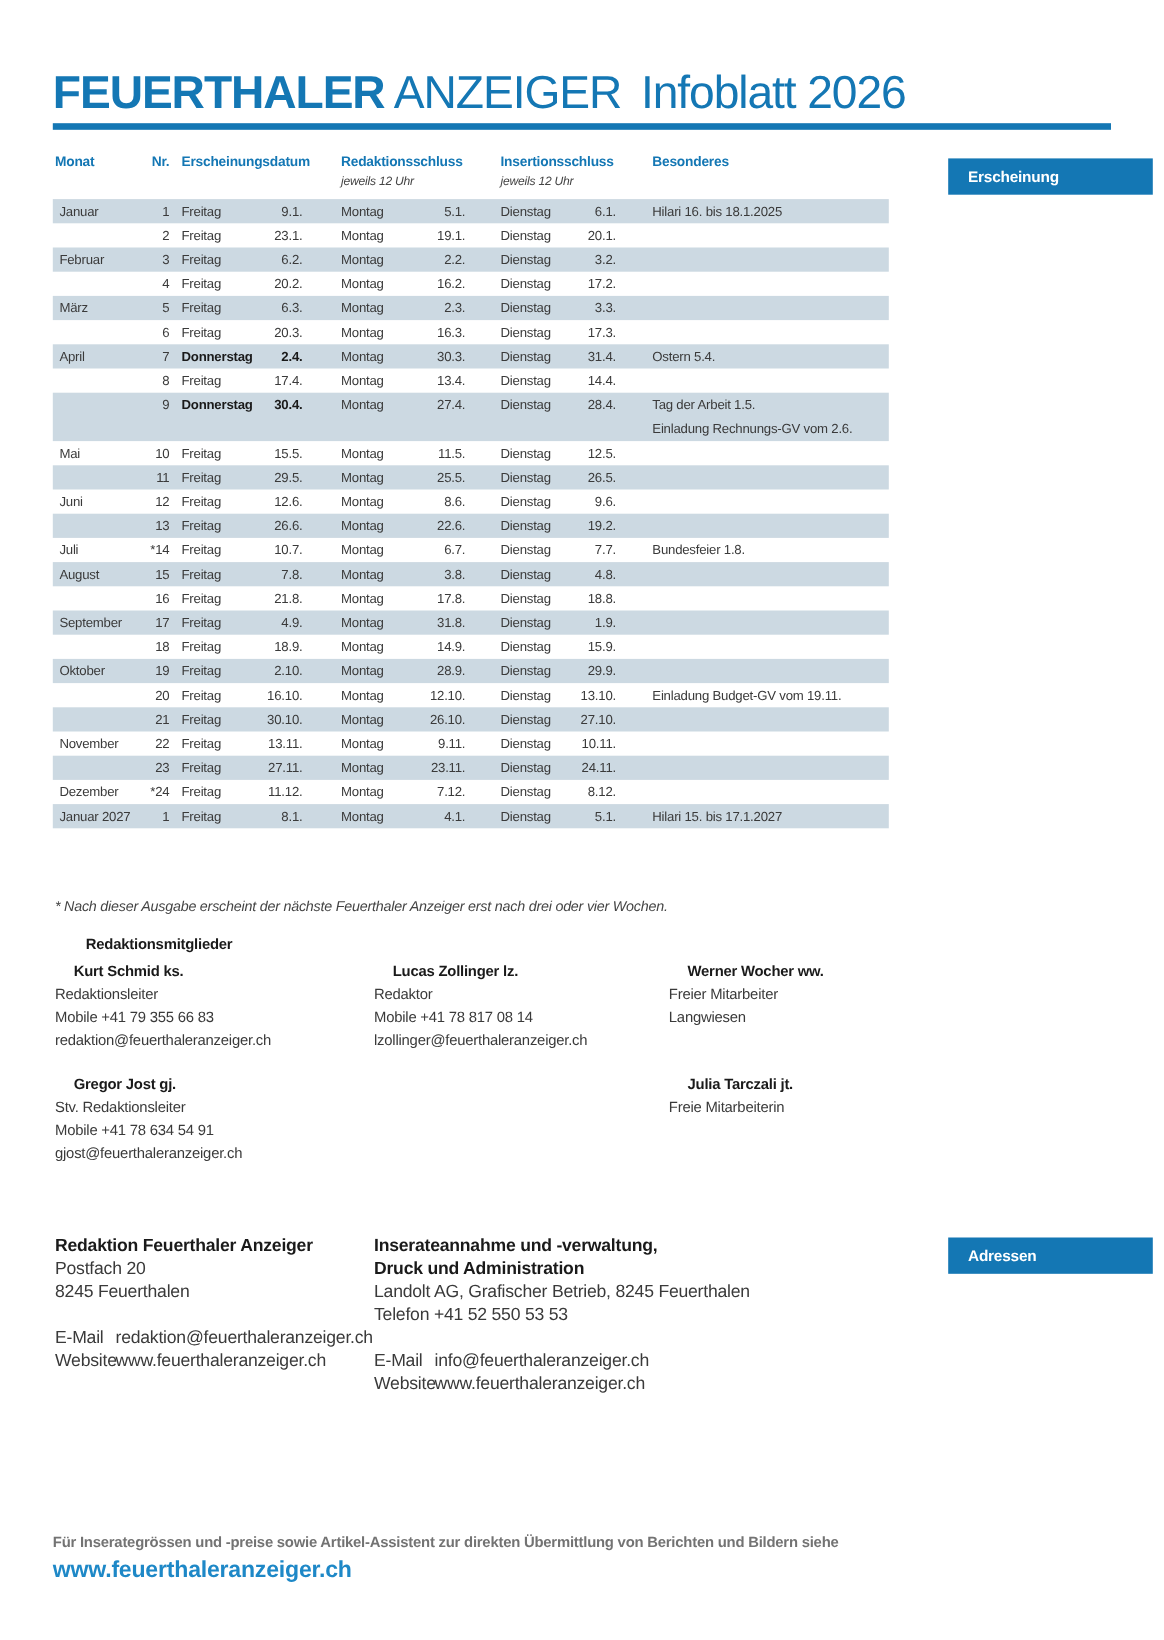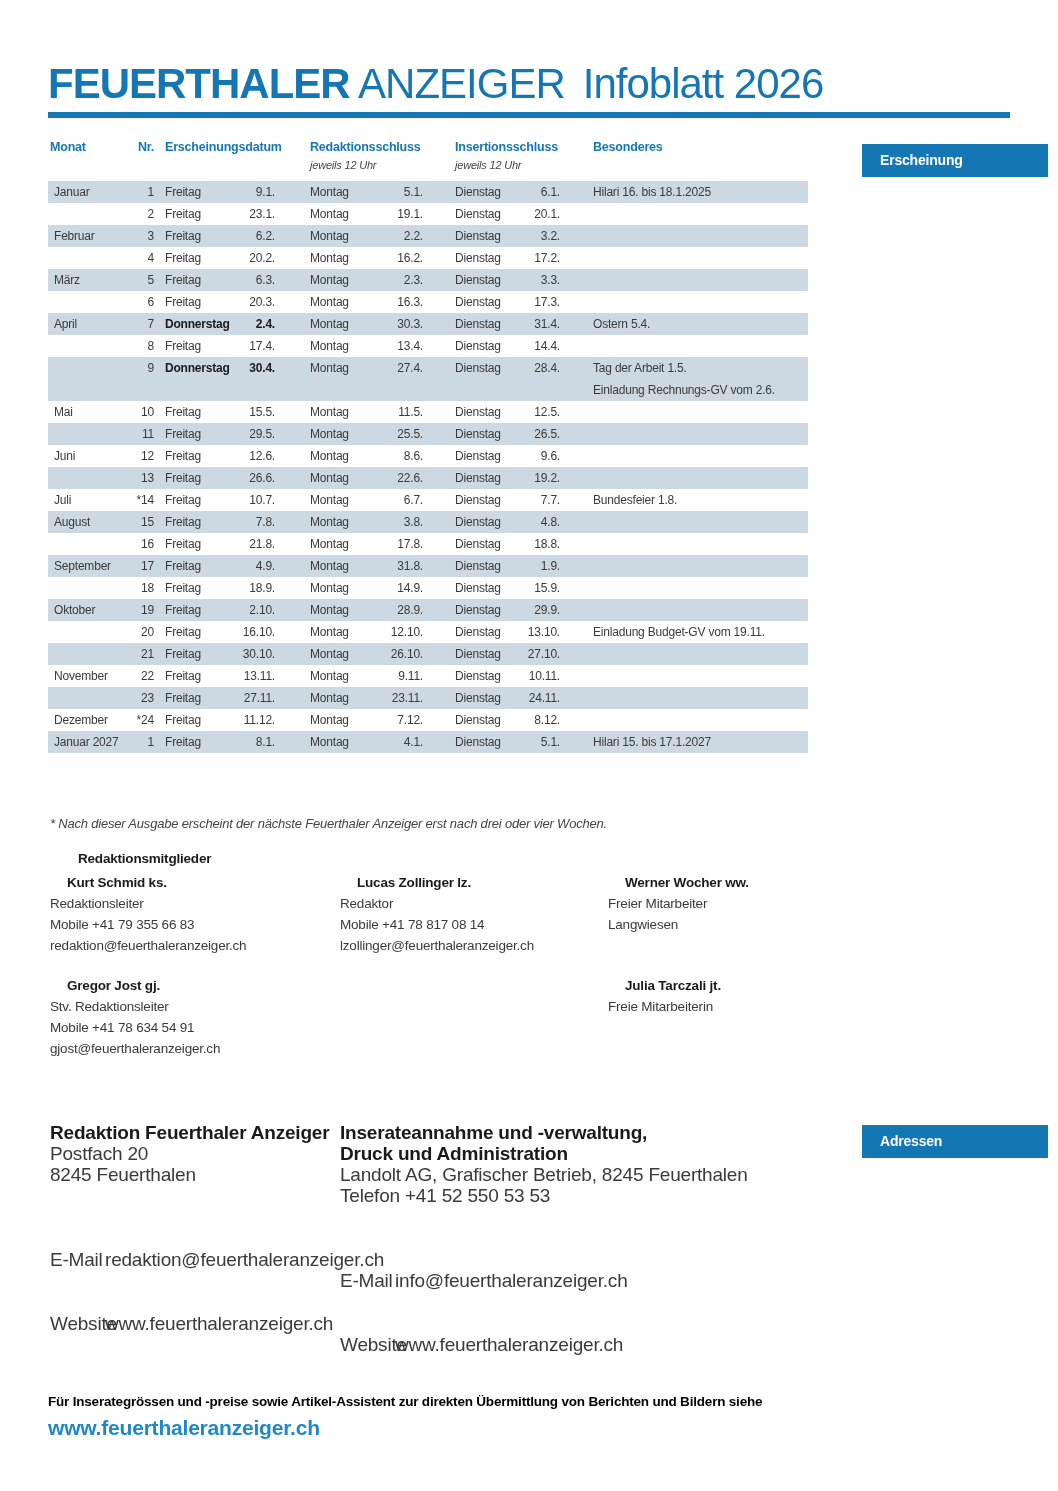--- a/index.html
+++ b/index.html
@@ -32,26 +32,26 @@
   .c-note .nl{display:block;line-height:22px;}
   .cell.b{font-weight:700;color:#1a1a1a;}
   .footnote{position:absolute;left:50px;top:776px;font-size:13px;font-style:italic;color:#444;margin-top:40px;}
   
   .tab{position:absolute;left:862px;width:196px;height:33px;background:#1477b4;color:#fff;
        font-size:14px;font-weight:700;line-height:33px;padding-left:18px;box-sizing:border-box;}
   
   .sec-head{position:absolute;font-size:13.5px;font-weight:700;color:#1a1a1a;white-space:nowrap;padding-left:28px;}
   .person{position:absolute;width:270px;font-size:13.5px;line-height:21px;white-space:nowrap;}
   .person .nm{font-weight:700;color:#1a1a1a;padding-left:17px;}
-  .cblock{position:absolute;width:300px;font-size:19px;line-height:21px;white-space:nowrap;}
+  .cblock{position:absolute;width:300px;font-size:16px;line-height:21px;white-space:nowrap;}
   .cblock .hd{font-weight:700;color:#1a1a1a;}
   .cblock .ln{display:block;min-height:21px;}
-  .cblock .lbl{display:inline-block;width:55px;margin-top:43px;}
-  
-  .foot-note{position:absolute;left:48px;top:1394px;font-size:13.5px;font-weight:700;color:#000000;white-space:nowrap;}
+  .cblock .lbl{display:inline-block;width:55px;}
+  
+  .foot-note{position:absolute;left:48px;top:1394px;font-size:13.5px;font-weight:700;color:#737373;white-space:nowrap;}
   .foot-site{position:absolute;left:48px;top:1416px;font-size:21px;font-weight:700;color:#1e88c7;}
 </style>
 </head>
 <body>
 
 <div class="page">
 
   <div class="title">
     <span class="b">FEUERTHALER</span>
     <span class="l">ANZEIGER</span><span class="l suffix">Infoblatt 2026</span>

